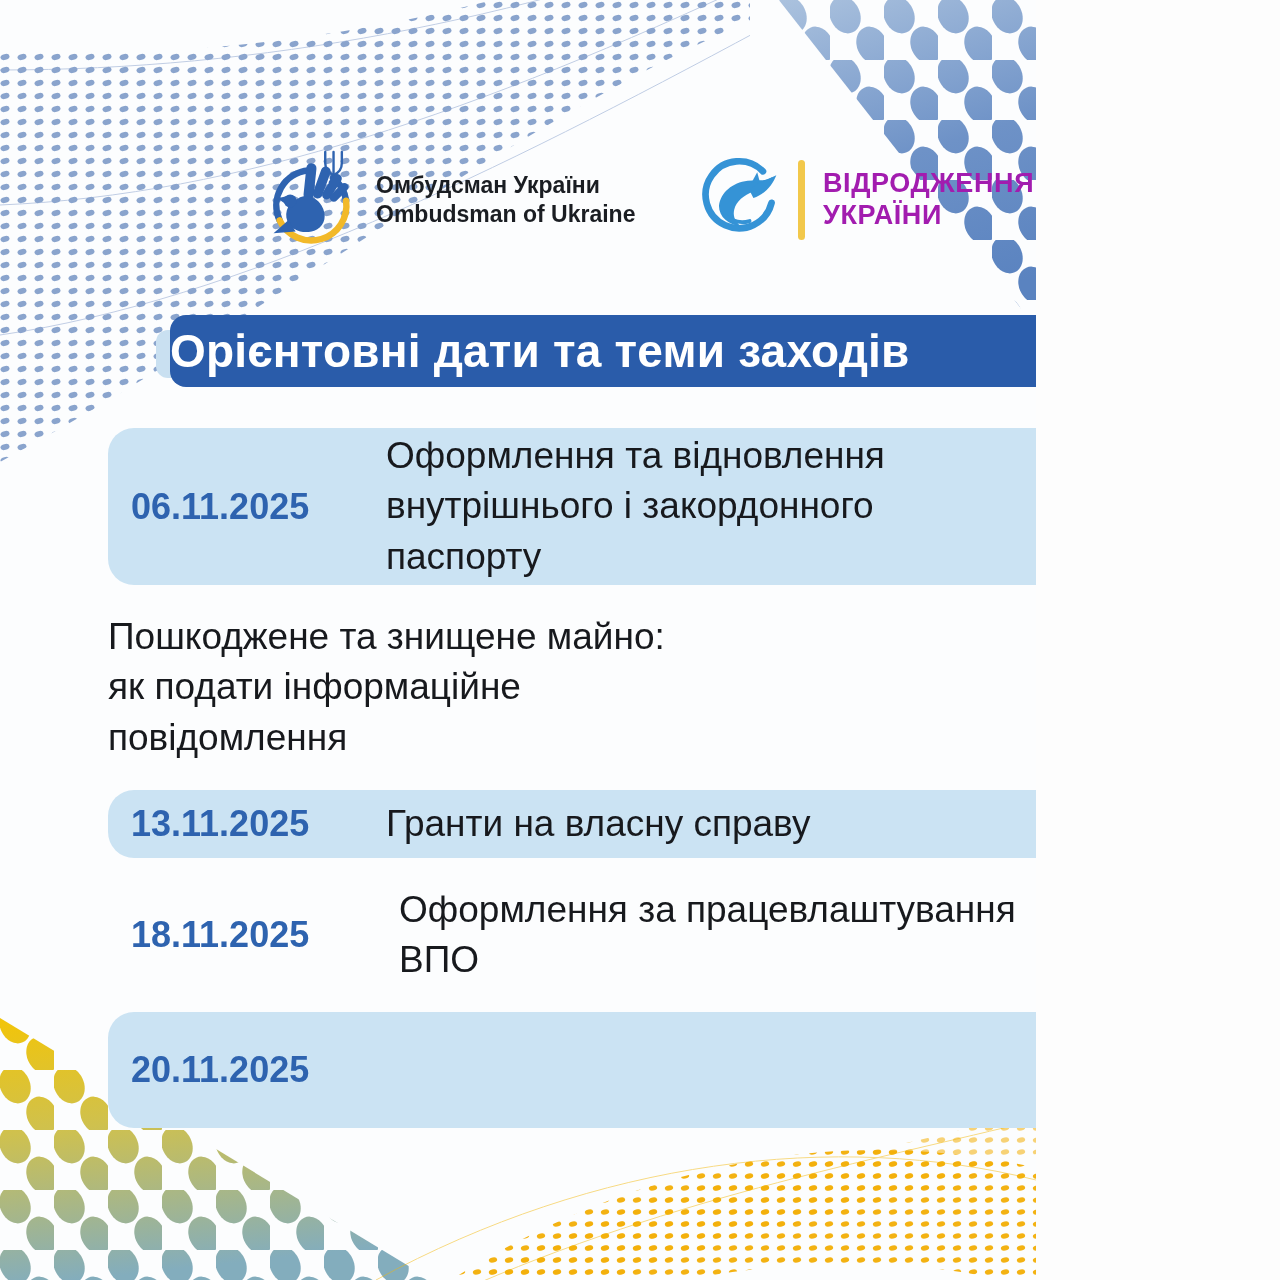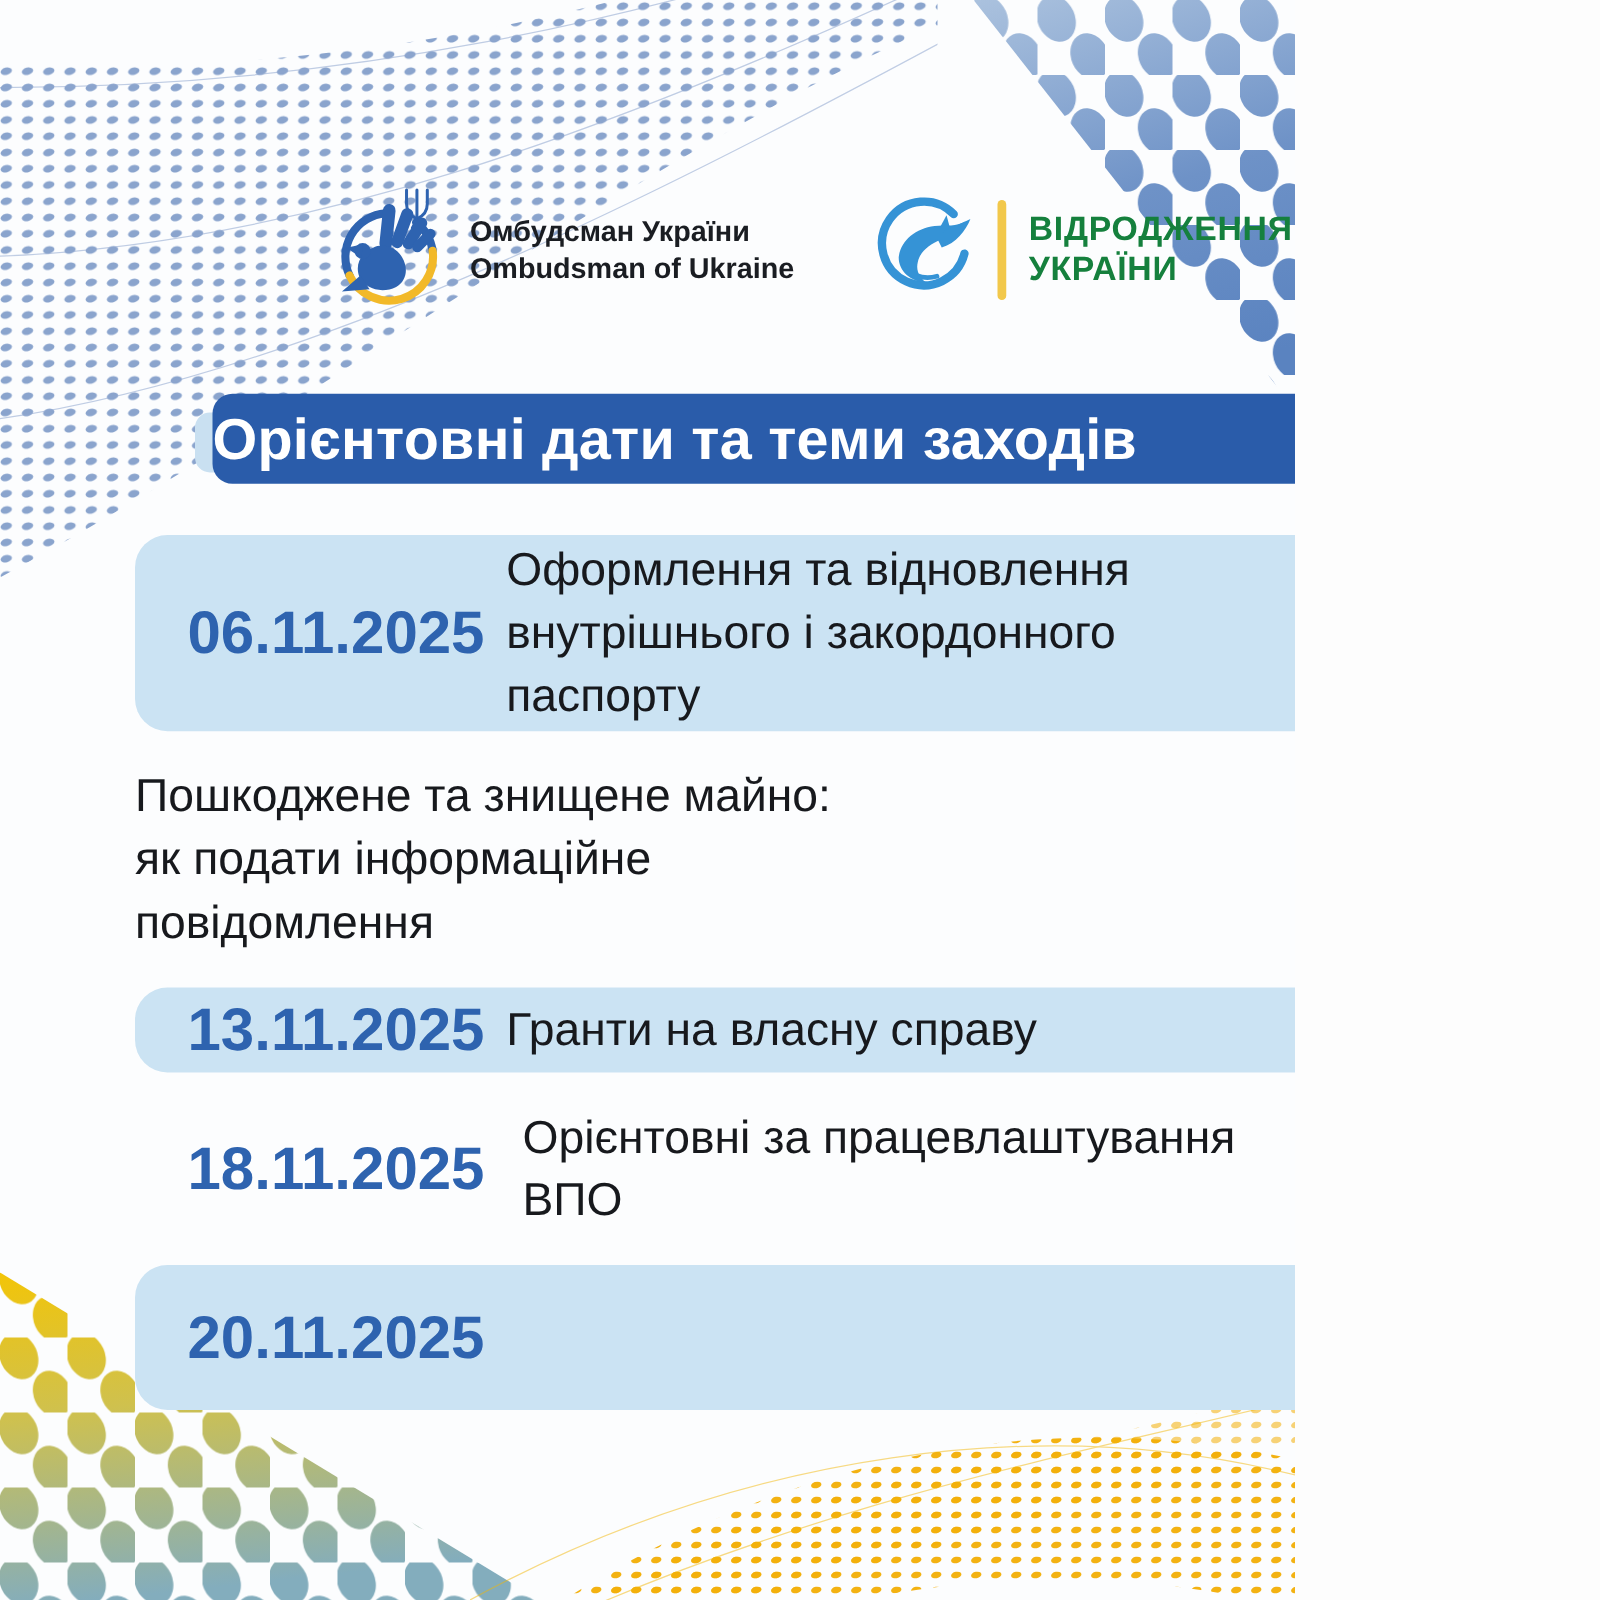--- a/index.html
+++ b/index.html
@@ -12,40 +12,40 @@
   .deco.tl{left:0;top:0;}
   .deco.tr{right:0;top:0;}
   .deco.bl{left:0;bottom:0;}
   .deco.br{right:0;bottom:0;}
 
   
   .logo-group{position:absolute;z-index:2;display:flex;align-items:center;}
   .logo-ombudsman{left:268px;top:148px;}
   .logo-vidrodzhennia{left:696px;top:156px;}
   .logo-text{margin-left:12px;font-weight:700;font-size:23px;line-height:1.28;color:#1a1d22;}
-  .vid-text{margin-left:0;font-weight:700;font-size:27px;line-height:1.18;letter-spacing:.6px;color:#15803d;}
+  .vid-text{margin-left:0;font-weight:700;font-size:27px;line-height:1.18;letter-spacing:.6px;color:#a21caf;}
   .vid-bar{width:7px;height:80px;border-radius:4px;background:#f2c84b;margin:0 18px 0 14px;}
 
   
   .title-underlay{position:absolute;z-index:1;left:156px;top:330px;width:60px;height:48px;
       border-radius:12px;background:#c9e0f1;}
   .title-bar{position:absolute;z-index:2;left:170px;top:315px;width:942px;height:72px;
       background:#2a5caa;border-radius:16px;display:flex;align-items:center;justify-content:flex-start;}
   .title-bar span{color:#ffffff;font-weight:700;font-size:46px;letter-spacing:.2px;}
 
   
   .events{position:absolute;z-index:2;left:108px;top:428px;width:1064px;}
   .event-row{display:flex;align-items:center;}
   .event-row.highlighted{background:#cbe3f3;border-radius:26px;}
   .row-1{min-height:157px;margin-bottom:25px;}
   .row-2{min-height:155px;margin-bottom:25px;}
   .row-3{min-height:68px;margin-bottom:24px;}
   .row-4{min-height:106px;margin-bottom:24px;gap:13px;}
   .row-5{min-height:116px;}
-  .event-date{flex:0 0 255px;padding-left:42px;font-weight:700;font-size:48px;color:#2e63af;}
+  .event-date{flex:0 0 255px;padding-left:23px;font-weight:700;font-size:36px;color:#2e63af;}
   .event-topic{flex:1;padding-right:8px;font-size:37px;font-weight:400;line-height:1.36;
       color:#17191d;white-space:pre-line;}
 </style>
 </head>
 <body>
 
 <div class="canvas">
 
   <svg class="deco tl" width="750" height="470" viewBox="0 0 750 470">
     <defs>
@@ -189,21 +189,21 @@
 повідомлення</div>
     </div>
 
     <div class="event-row row-3 highlighted">
       <div class="event-date">13.11.2025</div>
       <div class="event-topic">Гранти на власну справу</div>
     </div>
 
     <div class="event-row row-4">
       <div class="event-date">18.11.2025</div>
-      <div class="event-topic">Орієнтовні за працевлаштування
+      <div class="event-topic">Оформлення за працевлаштування
 ВПО</div>
     </div>
 
     <div class="event-row row-5 highlighted">
       <div class="event-date">20.11.2025</div>
     </div>
 
   </div>
 </div>
 

